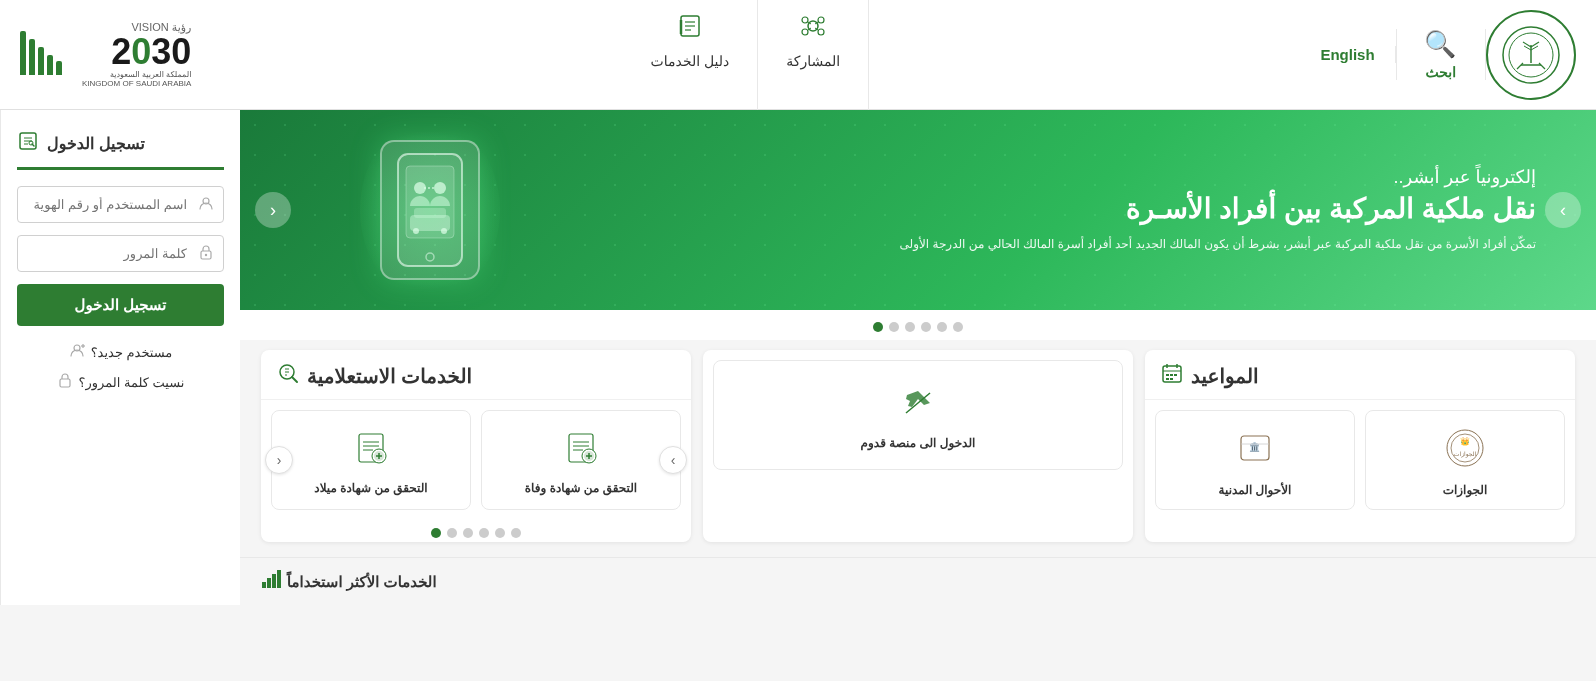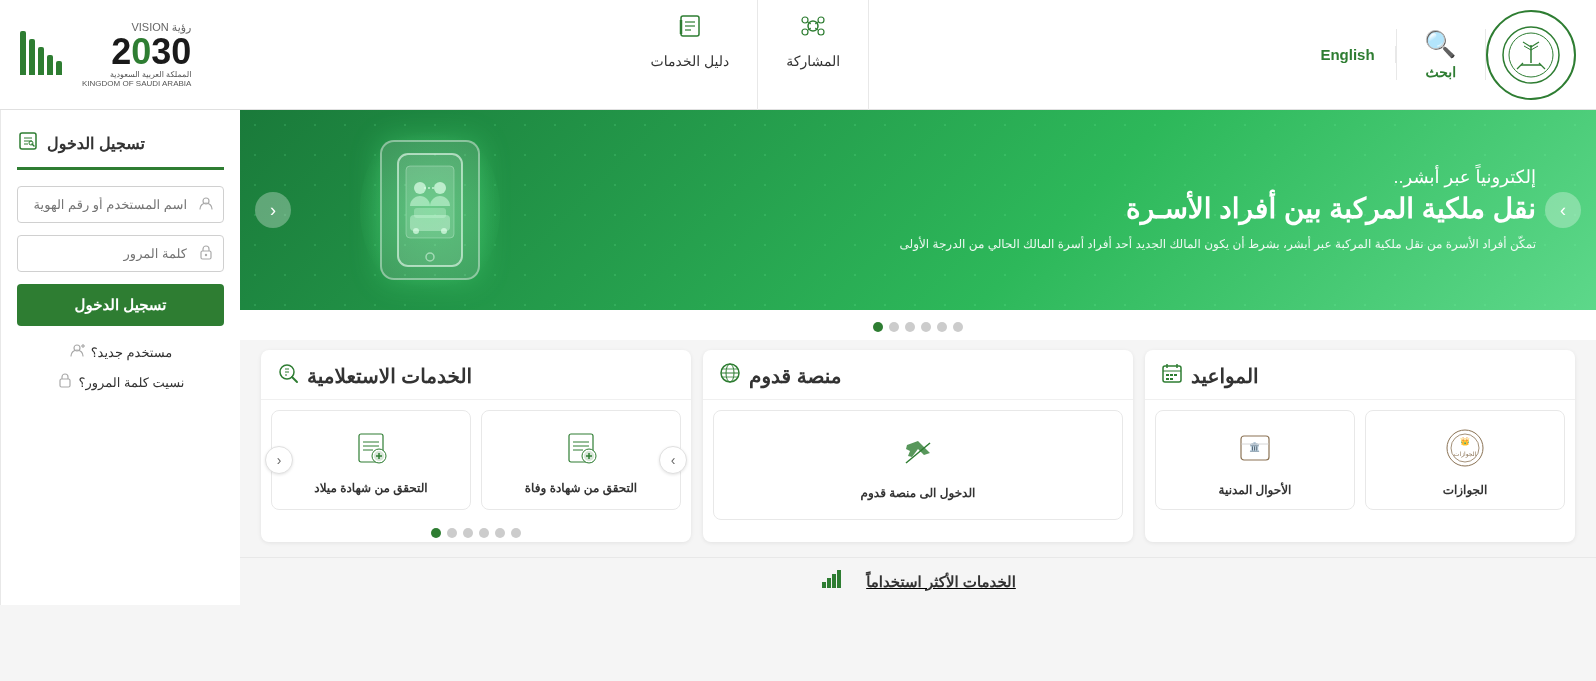--- a/index.html
+++ b/index.html
@@ -371,25 +371,24 @@
       font-weight: 500;
     }
     .login-link-icon { font-size: 16px; color: #aaa; }
 
     
     .most-used-bar {
       background: #f5f5f5;
       padding: 10px 20px;
       display: flex;
       align-items: center;
-      justify-content: center;
-      gap: 24px;
+      justify-content: flex-end;
+      gap: 5px;
       direction: rtl;
       border-top: 1px solid #e8e8e8;
-      text-decoration: underline;
     }
     .most-used-label {
       font-size: 15px;
       font-weight: 700;
       color: #333;
     }
     .most-used-icon { font-size: 20px; color: #2e7d32; }
 
     .content-area {
       flex: 1;
@@ -579,32 +578,20 @@
                 <text x="20" y="22" text-anchor="middle" font-size="9" fill="#2e7d32">🏛️</text>
                 <line x1="6" y1="16" x2="34" y2="16" stroke="#ccc" stroke-width="0.8"></line>
               </svg>
             </span>
             <span class="service-card-label">الأحوال المدنية</span>
           </div>
         </div>
       </div>
 
       <div class="service-panel">
-        <div class="service-panel-header">
-          <span class="service-panel-title">منصة قدوم</span>
-          <span class="service-panel-icon">
-            <svg width="22" height="22" viewBox="0 0 22 22" fill="none">
-                <circle cx="11" cy="11" r="9" stroke="#2e7d32" stroke-width="1.5" fill="none"></circle>
-                <ellipse cx="11" cy="11" rx="4" ry="9" stroke="#2e7d32" stroke-width="1" fill="none"></ellipse>
-                <line x1="2" y1="11" x2="20" y2="11" stroke="#2e7d32" stroke-width="1"></line>
-                <line x1="3" y1="7" x2="19" y2="7" stroke="#2e7d32" stroke-width="0.8"></line>
-                <line x1="3" y1="15" x2="19" y2="15" stroke="#2e7d32" stroke-width="0.8"></line>
-              </svg>
-          </span>
-        </div>
         <div class="service-cards">
           <div class="service-card" style="min-height:110px;border-radius:8px;">
             <span class="service-card-icon">
               <svg width="36" height="36" viewBox="0 0 36 36" fill="none">
                 <path d="M6 28 L30 8" stroke="#2e7d32" stroke-width="1.5" fill="none"></path>
                 <path d="M18 6 L30 18 L24 20 L18 14 L12 22 L8 21 L10 16 L6 14 L7 10 Z" fill="#2e7d32" opacity="0.8"></path>
               </svg>
             </span>
             <span class="service-card-label">الدخول الى منصة قدوم</span>
           </div>

